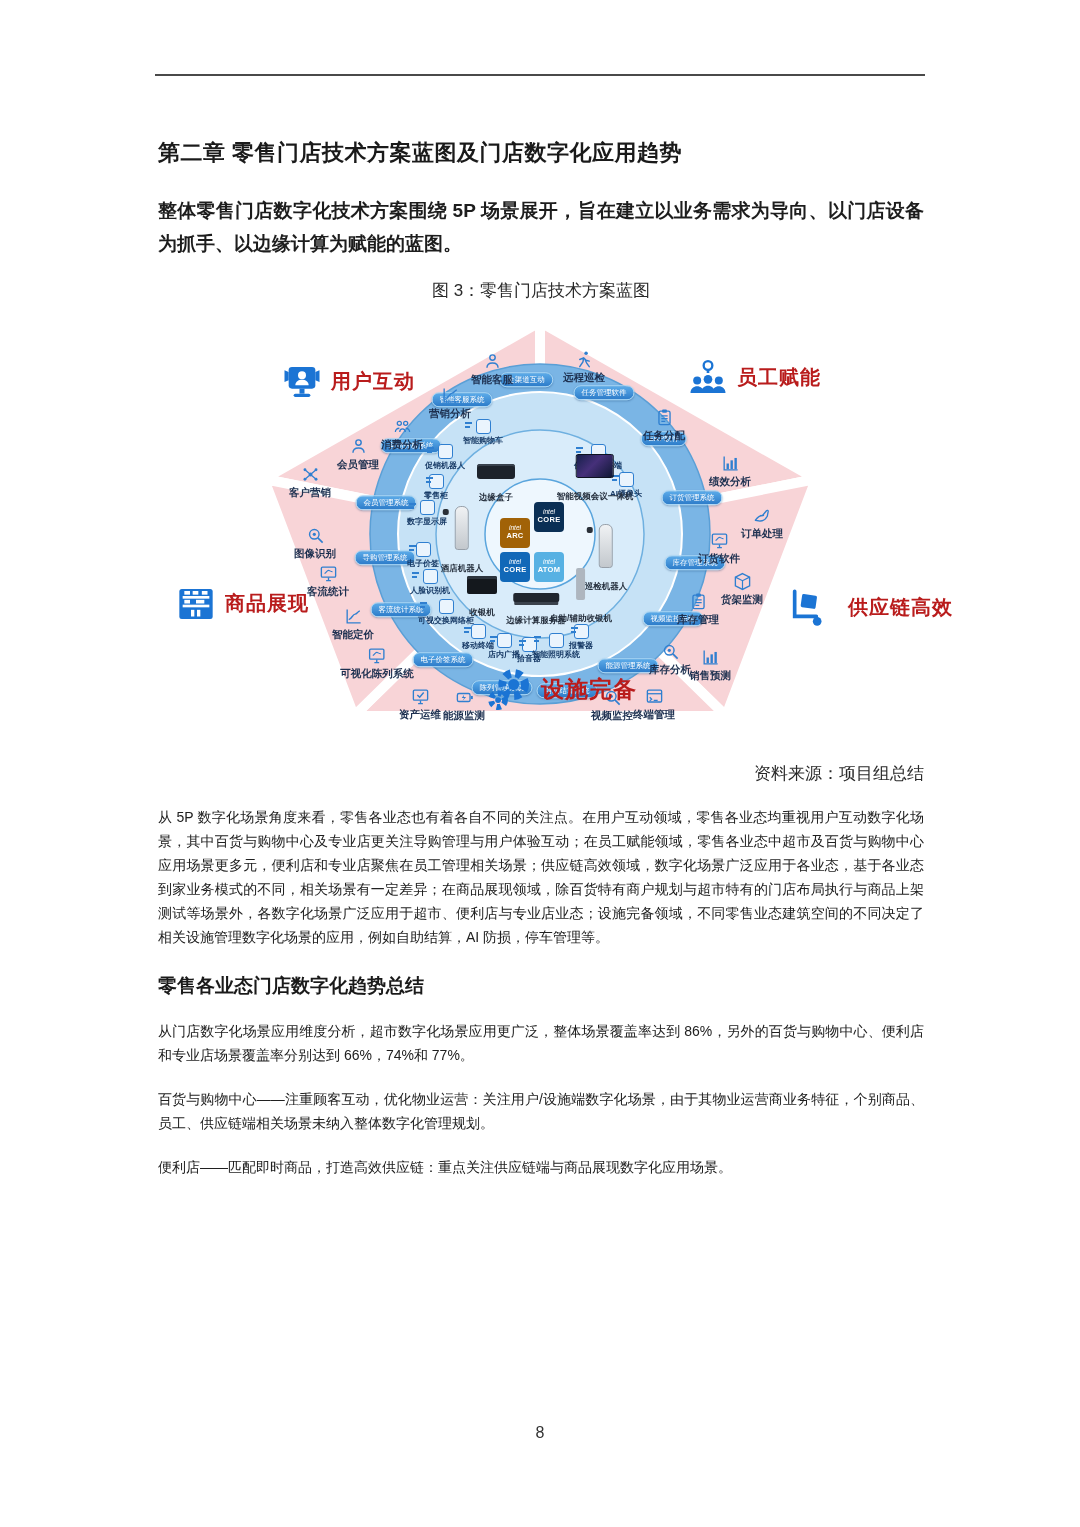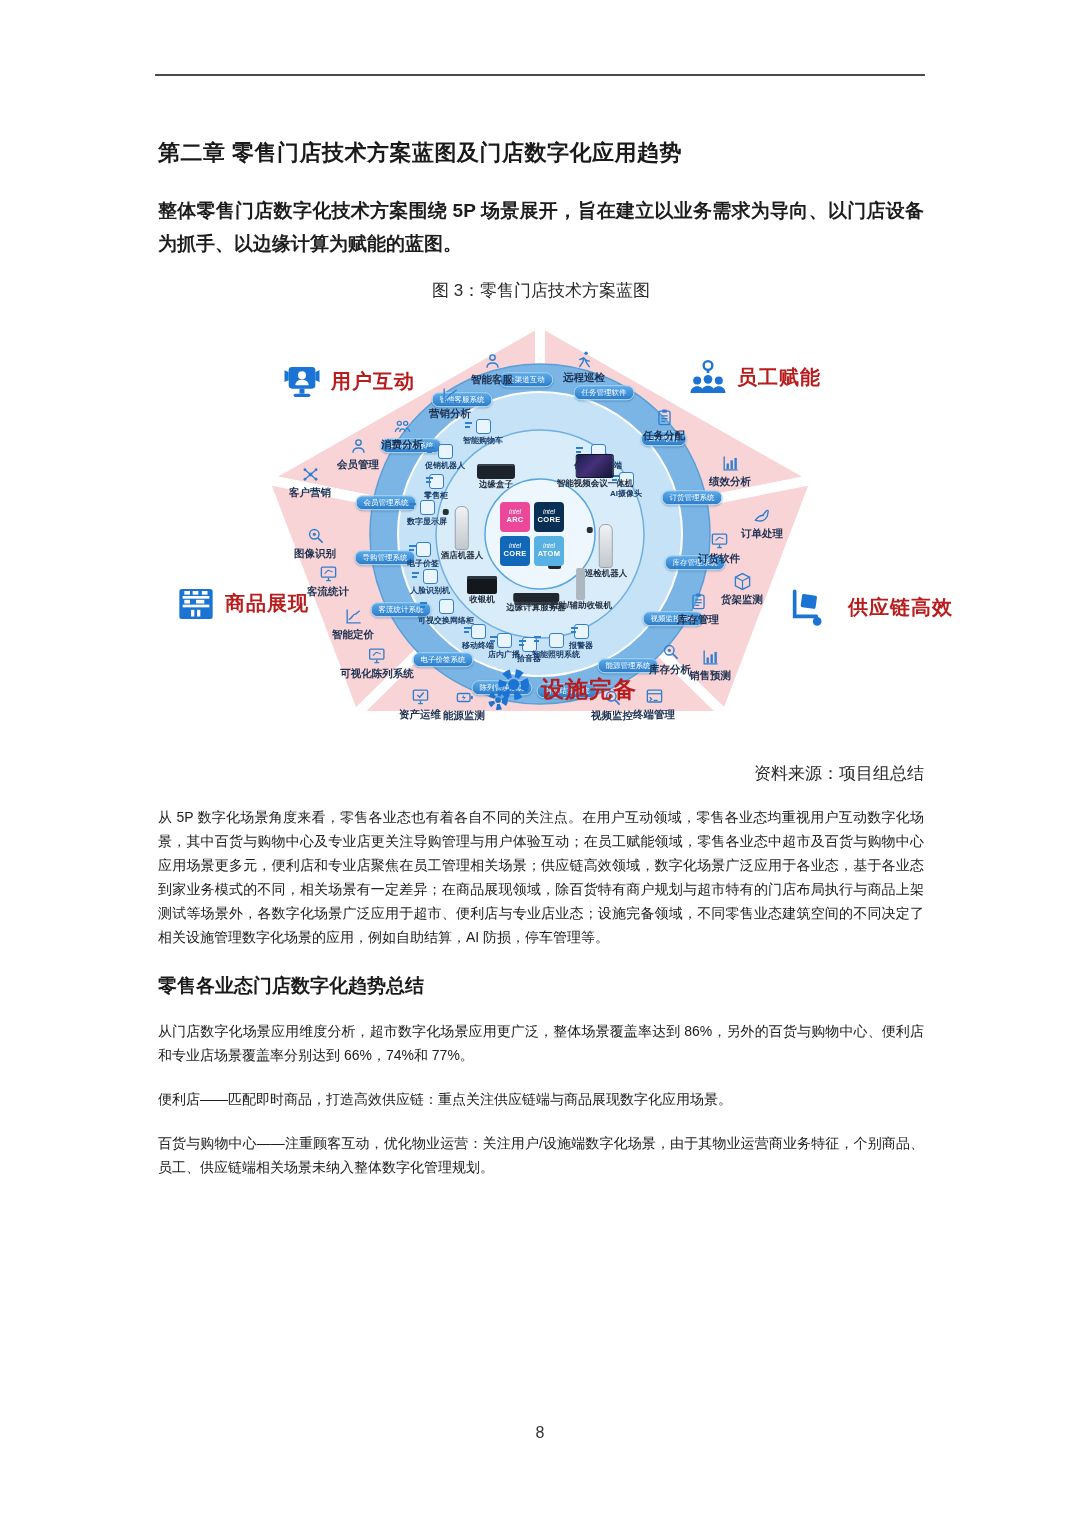--- a/index.html
+++ b/index.html
@@ -37,21 +37,21 @@
         box-shadow:0 1px 2px rgba(20,60,110,.35);}
 
   .ring-item{position:absolute;transform:translateX(-50%);display:flex;flex-direction:column;
         align-items:center;gap:1px;z-index:3;}
   .chip{width:13px;height:13px;border:1.5px solid #2f7fd0;border-radius:3px;background:#eaf4fd;position:relative;}
   .chip::before{content:"";position:absolute;left:2px;top:3px;width:7px;height:2px;background:#2f7fd0;}
   .chip::after{content:"";position:absolute;left:2px;top:7px;width:5px;height:2px;background:#2f7fd0;}
   .ring-item span{font-size:8px;color:#173a66;font-weight:bold;white-space:nowrap;}
 
   .dev{position:absolute;transform:translateX(-50%);display:flex;flex-direction:column;align-items:center;
-       gap:0;z-index:4;}
+       gap:13px;z-index:4;}
   .dev span{font-size:8.5px;color:#26303e;font-weight:bold;white-space:nowrap;}
   .shape-box{width:38px;height:15px;background:#1d232b;border-radius:3px;box-shadow:inset 0 2px 0 #39424d;}
   .shape-screen{width:36px;height:22px;border-radius:2px;border:1px solid #0d1220;
        background:linear-gradient(135deg,#16204a 0%,#46307a 45%,#0e1733 100%);}
   .shape-robot{width:12px;height:42px;border-radius:6px 6px 3px 3px;border:1px solid #98a0a9;
        background:linear-gradient(#f0f2f4,#c3c8cd);position:relative;}
   .shape-robot::before{content:"";position:absolute;left:2px;top:3px;width:6px;height:6px;background:#2a3038;border-radius:2px;}
   .shape-pos{width:30px;height:18px;background:#14181d;border-radius:2px;box-shadow:inset 0 3px 0 #2c343d;}
   .shape-server{width:46px;height:9px;background:#20262e;border-radius:2px;box-shadow:0 4px 0 -1px #3a424c;}
   .shape-kiosk{width:9px;height:32px;background:#aeb6bf;border-radius:2px;position:relative;}
@@ -459,21 +459,21 @@
           </div>
           <div class="dev" style="left: 396px; top: 277px;">
             <div class="shape-server" style="position: static;"></div>
             <span>边缘计算服务器</span>
           </div>
           <div class="dev" style="left: 441px; top: 252px;">
             <div class="shape-kiosk" style="position: static;"></div>
             <span>自助/辅助收银机</span>
           </div>
           <div class="badges">
-            <div class="badge" style="position: static; background: #ec4899;">
+            <div class="badge" style="position: static; background: #a16207; margin-top: 16px;">
               <span class="b1">intel</span>
               <span class="b2">ARC</span>
             </div>
             <div class="badge" style="position: static; background: rgb(10, 47, 85);">
               <span class="b1">intel</span>
               <span class="b2">CORE</span>
             </div>
             <div class="badge" style="position: static; background: rgb(17, 104, 184);">
               <span class="b1">intel</span>
               <span class="b2">CORE</span>
@@ -484,18 +484,18 @@
             </div>
           </div>
         </div>
     </div>
 
     <p class="source">资料来源：项目组总结</p>
 
     <p class="body-p">从 5P 数字化场景角度来看，零售各业态也有着各自不同的关注点。在用户互动领域，零售各业态均重视用户互动数字化场景，其中百货与购物中心及专业店更关注导购管理与用户体验互动；在员工赋能领域，零售各业态中超市及百货与购物中心应用场景更多元，便利店和专业店聚焦在员工管理相关场景；供应链高效领域，数字化场景广泛应用于各业态，基于各业态到家业务模式的不同，相关场景有一定差异；在商品展现领域，除百货特有商户规划与超市特有的门店布局执行与商品上架测试等场景外，各数字化场景广泛应用于超市、便利店与专业店业态；设施完备领域，不同零售业态建筑空间的不同决定了相关设施管理数字化场景的应用，例如自助结算，AI 防损，停车管理等。</p>
     <p class="subhead">零售各业态门店数字化趋势总结</p>
     <p class="body-p">从门店数字化场景应用维度分析，超市数字化场景应用更广泛，整体场景覆盖率达到 86%，另外的百货与购物中心、便利店和专业店场景覆盖率分别达到 66%，74%和 77%。</p>
+    <p class="body-p">百货与购物中心——注重顾客互动，优化物业运营：关注用户/设施端数字化场景，由于其物业运营商业务特征，个别商品、员工、供应链端相关场景未纳入整体数字化管理规划。</p>
     <p class="body-p">便利店——匹配即时商品，打造高效供应链：重点关注供应链端与商品展现数字化应用场景。</p>
-    <p class="body-p">百货与购物中心——注重顾客互动，优化物业运营：关注用户/设施端数字化场景，由于其物业运营商业务特征，个别商品、员工、供应链端相关场景未纳入整体数字化管理规划。</p>
   </div>
 
   <div class="pagenum">8</div>
 </div>
 
 </body></html>

